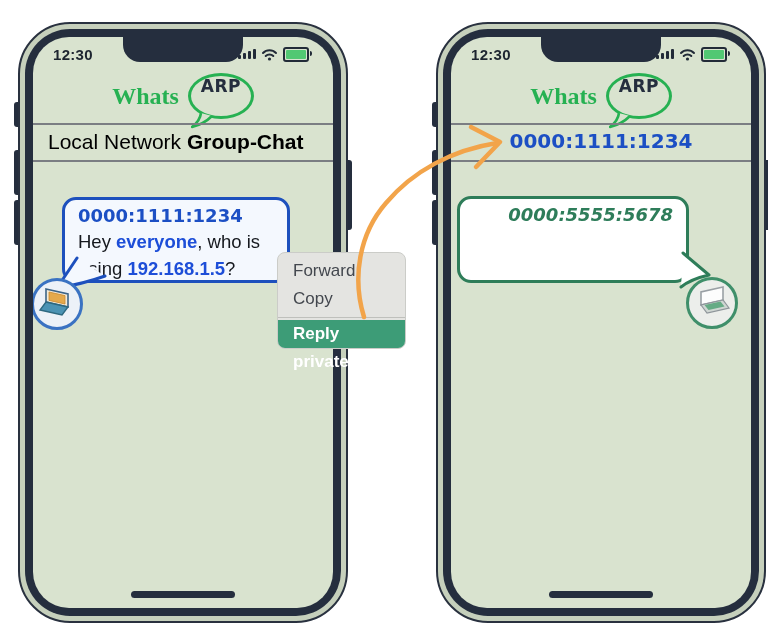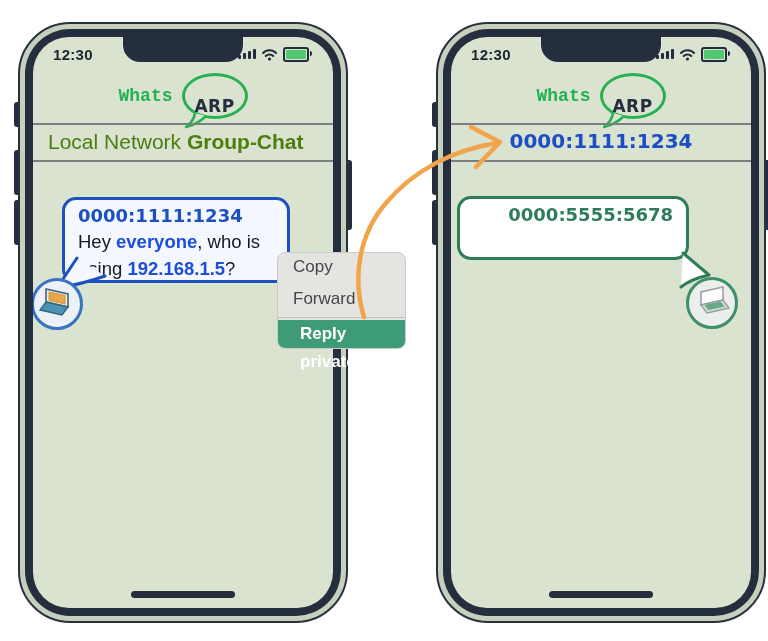--- a/index.html
+++ b/index.html
@@ -37,41 +37,41 @@
   .sig i:nth-child(1){height:4px;}.sig i:nth-child(2){height:6px;}
   .sig i:nth-child(3){height:8px;}.sig i:nth-child(4){height:10px;}
   .batt{position:relative;width:22px;height:11px;border:2px solid #222b38;border-radius:3px;}
   .batt .fill{position:absolute;inset:1px;background:#52c873;border-radius:1px;}
   .batt .nub{position:absolute;right:-5px;top:2px;width:2.5px;height:5px;background:#222b38;
              border-radius:0 2px 2px 0;}
 
   
   .logo-row{position:absolute;top:32px;left:0;width:100%;height:54px;display:flex;
             justify-content:center;align-items:center;gap:9px;}
-  .logo-word{font-family:Liberation Mono, monospace;font-size:18px;font-weight:bold;color:#26b152;}
+  .logo-word{font-family:Liberation Serif, serif;font-size:24px;font-weight:bold;color:#26b152;}
   .logo-badge{position:relative;width:66px;height:46px;border:3px solid #26b152;border-radius:50%;
-              display:flex;justify-content:center;align-items:flex-end;box-sizing:border-box;}
+              display:flex;justify-content:center;align-items:flex-start;box-sizing:border-box;}
   .logo-badge span{font-family:"DejaVu Sans",sans-serif;font-size:17px;font-weight:bold;
                    color:#252e3e;letter-spacing:.5px;}
   .logo-tail{position:absolute;left:0;bottom:-14px;}
 
   
   .hline{position:absolute;left:0;right:0;height:2px;background:#7b7e83;}
   .hline.t{top:86px;}.hline.b{top:123px;}
   .chat-header{position:absolute;top:88px;left:0;right:0;height:33px;line-height:33px;
-               font-size:21px;color:#4d7c0f;}
+               font-size:21px;color:#000000;}
   .chat-header.group{padding-left:15px;}
   .chat-header .hb{font-weight:bold;}
   .chat-header.private{text-align:center;font-family:"DejaVu Sans",sans-serif;font-weight:bold;
                        color:#1c4fc4;font-size:20px;}
 
   
   .bubble{position:absolute;box-sizing:border-box;border-radius:14px;padding:3px 13px;}
   .bubble.blue{left:29px;top:160px;width:228px;height:86px;background:#f4f8fe;border:3px solid #1d50bd;}
-  .bubble.green{left:6px;top:159px;width:232px;height:64px;background:#ffffff;border:3px solid #2e7d59;}
+  .bubble.green{left:6px;top:159px;width:232px;height:87px;background:#ffffff;border:3px solid #2e7d59;font-style:italic;}
   .b-title{font-family:"DejaVu Sans",sans-serif;font-size:18px;font-weight:bold;line-height:25px;
            white-space:nowrap;}
   .bubble.blue .b-title{color:#1c4fc4;}
   .bubble.green .b-title{color:#2e7d5a;text-align:right;}
   .b-line{font-size:18.5px;line-height:27px;color:#15181e;white-space:nowrap;}
   .b-line .bd{font-weight:bold;color:#1d4ed8;}
   .b-line .mac{font-family:"DejaVu Sans",sans-serif;font-weight:bold;color:#1c4fc4;font-size:18px;}
   .tail-svg{position:absolute;}
   .tail-blue{left:-14px;top:56px;}
   .tail-green{left:217px;top:50px;}
@@ -82,21 +82,21 @@
   .avatar.a-blue{left:-2px;top:241px;border:3px solid #3a72c2;background:#ecf1f8;}
   .avatar.a-green{left:235px;top:240px;border:3px solid #3f8f6a;background:#eceeeb;}
 
   
   .menu{position:absolute;left:277px;top:252px;width:129px;height:97px;background:#e4e4e1;
         border:1px solid #cbccc8;border-radius:8px;box-sizing:border-box;z-index:40;}
   .menu-item{height:28px;line-height:28px;padding-left:15px;font-size:17px;color:#43474e;}
   .menu-item.first{margin-top:4px;}
   .menu-sep{height:1px;background:#bfc0bc;margin:4px 0 0 0;}
   .menu-hl{position:absolute;left:0;right:0;bottom:0;height:28px;line-height:28px;
-           background:#3d9c77;color:#ffffff;font-weight:bold;font-size:17px;padding-left:22px;
+           background:#3d9c77;color:#ffffff;font-weight:bold;font-size:17px;padding-left:15px;
            border-radius:0 0 7px 7px;}
 
   
   .arrow{position:absolute;left:0;top:0;z-index:50;pointer-events:none;}
 </style>
 </head>
 <body>
 
 <div class="canvas">
 
@@ -218,22 +218,22 @@
           <polygon points="31,14 9,19 15,27 37,22" fill="#cfd6d2" stroke="#8e959a" stroke-width="1.2"></polygon>
           <polygon points="28.5,15.5 12.5,19 16.5,24 32.5,20.5" fill="#66ab85"></polygon>
         </svg>
       </div>
 
       <div class="home-bar"></div>
     </div>
   </div>
 
   <div class="menu">
+    <div class="menu-item first">Forward</div>
     <div class="menu-item">Copy</div>
-    <div class="menu-item first">Forward</div>
     <div class="menu-sep"></div>
     <div class="menu-hl">Reply privately</div>
   </div>
 
   <svg class="arrow" width="768" height="641" viewBox="0 0 768 641">
     <path d="M 364 317 C 352 278 359 234 386 203 C 413 171 452 150 497 143" fill="none" stroke="#f2a44a" stroke-width="4.5" stroke-linecap="round"></path>
     <path d="M 471 127 L 500 142 M 476 167 L 500 142" fill="none" stroke="#f2a44a" stroke-width="4.5" stroke-linecap="round" stroke-linejoin="round"></path>
   </svg>
 
 </div>

